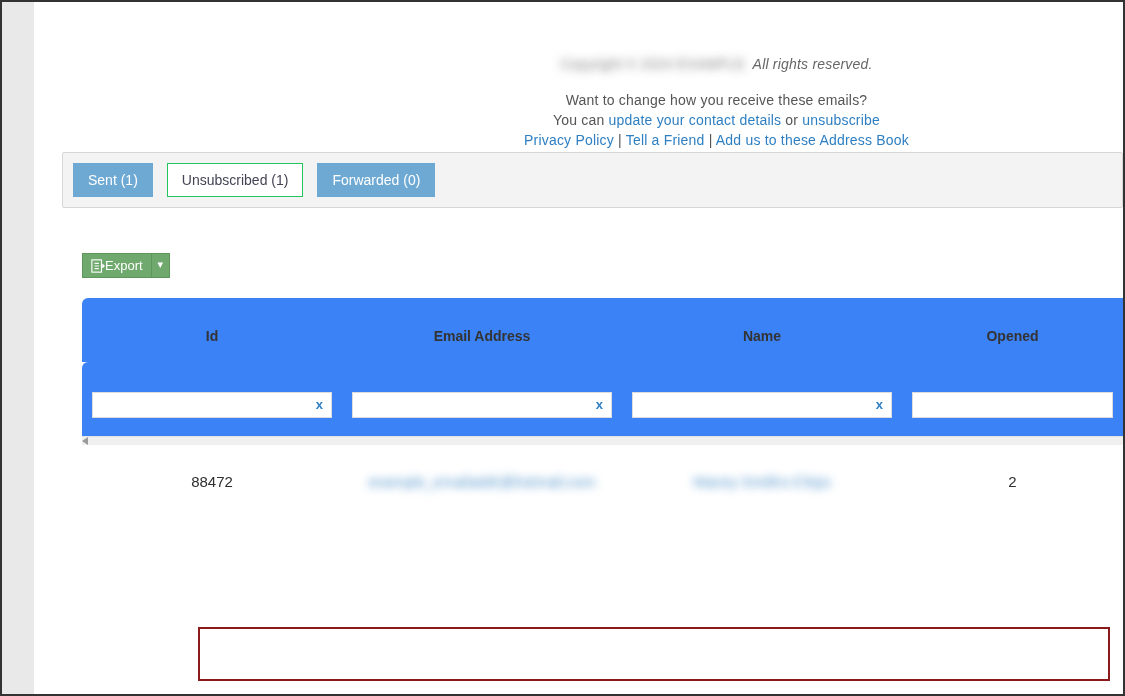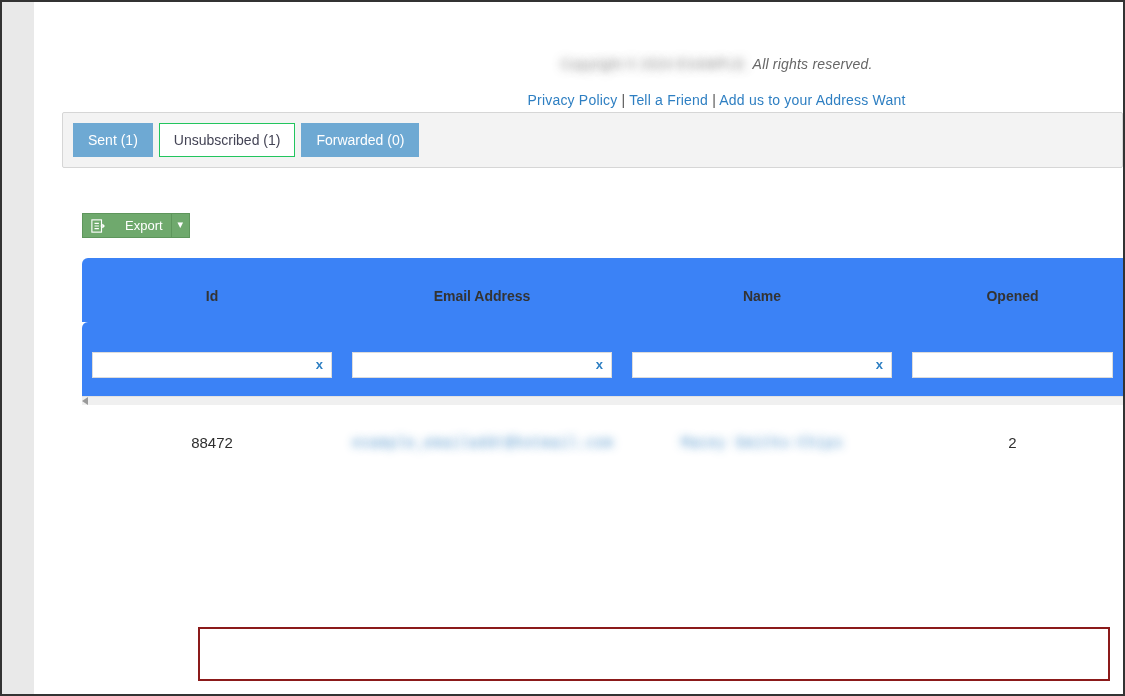--- a/index.html
+++ b/index.html
@@ -64,21 +64,21 @@
   }
 
   
   .tab-strip-wrap {
     margin-left: 24px;
     border: 1px solid #d6d6d6;
     border-radius: 2px;
     background: #f3f3f3;
     padding: 10px 10px;
   }
-  .tab-strip { display: flex; gap: 6px; }
+  .tab-strip { display: flex; gap: 14px; }
   .tab {
     background: #6ea9d3;
     color: #fff;
     padding: 8px 14px;
     border: 1px solid #6ea9d3;
     font-size: 14px;
     cursor: pointer;
     user-select: none;
   }
   .tab.active {
@@ -100,21 +100,21 @@
   }
   .export-btn {
     display: inline-flex;
     align-items: center;
     background: #6fa96d;
     color: #fff;
     border: 1px solid #5e965c;
     padding: 4px 8px;
     font-size: 13px;
     cursor: pointer;
-    gap: 20px;
+    gap: 0;
   }
   .export-caret {
     background: #6fa96d;
     border: 1px solid #5e965c;
     border-left: none;
     color: #fff;
     padding: 4px 6px;
     cursor: pointer;
     font-size: 11px;
   }
@@ -188,21 +188,20 @@
   .data-row td {
     padding: 28px 10px;
     text-align: center;
     font-size: 15px;
     color: #2f2f2f;
     background: #fff;
   }
   .data-row .link-blur {
     color: transparent;
     text-shadow: 0 0 8px rgba(46,127,194,0.85);
-    font-family: Liberation Mono, monospace;
   }
 
   .highlight-box {
     position: absolute;
     border: 2px solid #8b1a1a;
     pointer-events: none;
   }
 </style>
 </head>
 <body>
@@ -210,22 +209,26 @@
 <div class="frame">
   <div class="sidebar-spacer"></div>
   <div class="inner">
 
     <div class="footer-area">
       <div class="footer-line">
         <span class="blur-span">Copyright © 2024 EXAMPLE.</span>
         <span class="rights">All rights reserved.</span>
       </div>
       <div style="height:12px"></div>
+      <div class="footer-line">Want to change how you receive these emails?</div>
       <div class="footer-line">
-        <a href="#">Privacy Policy</a><span> | </span><a href="#">Tell a Friend</a><span> | </span><a href="#">Add us to your Address Want</a>
+        <span>You can </span><a href="#">update your contact details</a><span> or </span><a href="#">unsubscribe</a>
+      </div>
+      <div class="footer-line">
+        <a href="#">Privacy Policy</a><span> | </span><a href="#">Tell a Friend</a><span> | </span><a href="#">Add us to these Address Book</a>
       </div>
     </div>
 
 
     <div class="tab-strip-wrap">
       <div class="tab-strip">
         <div class="tab">Sent (1)</div>
         <div class="tab active">Unsubscribed (1)</div>
         <div class="tab">Forwarded (0)</div>
       </div>

